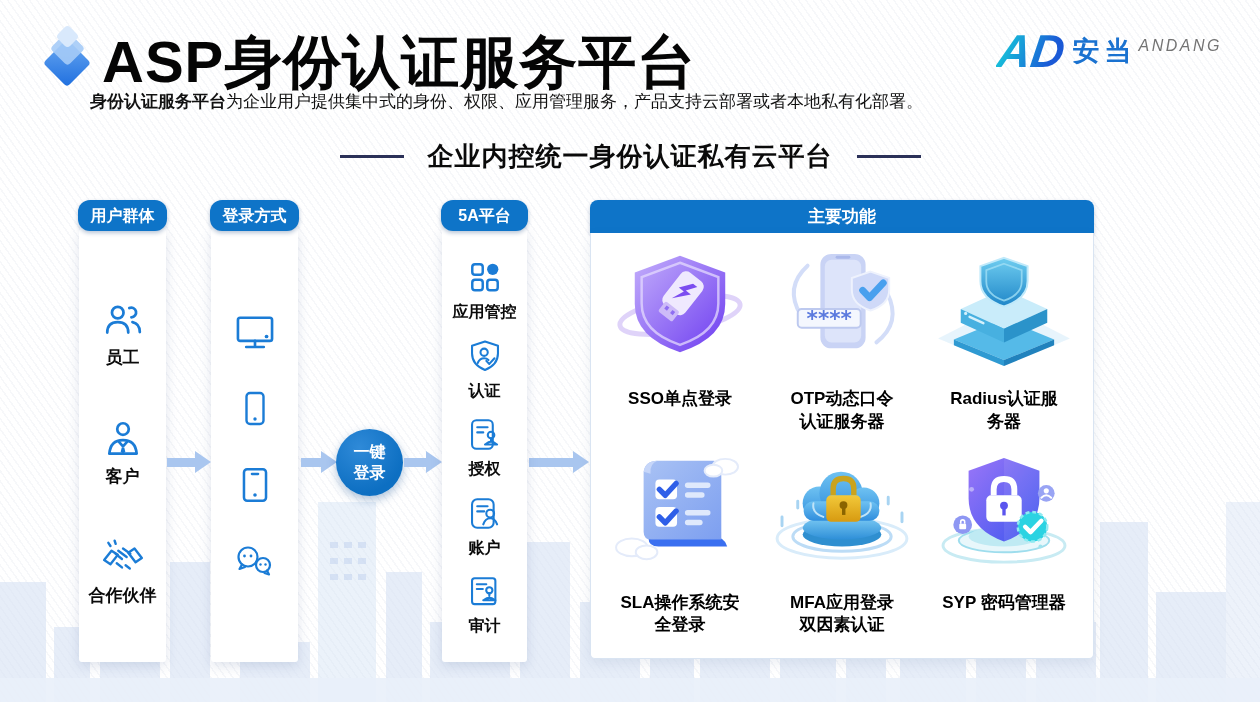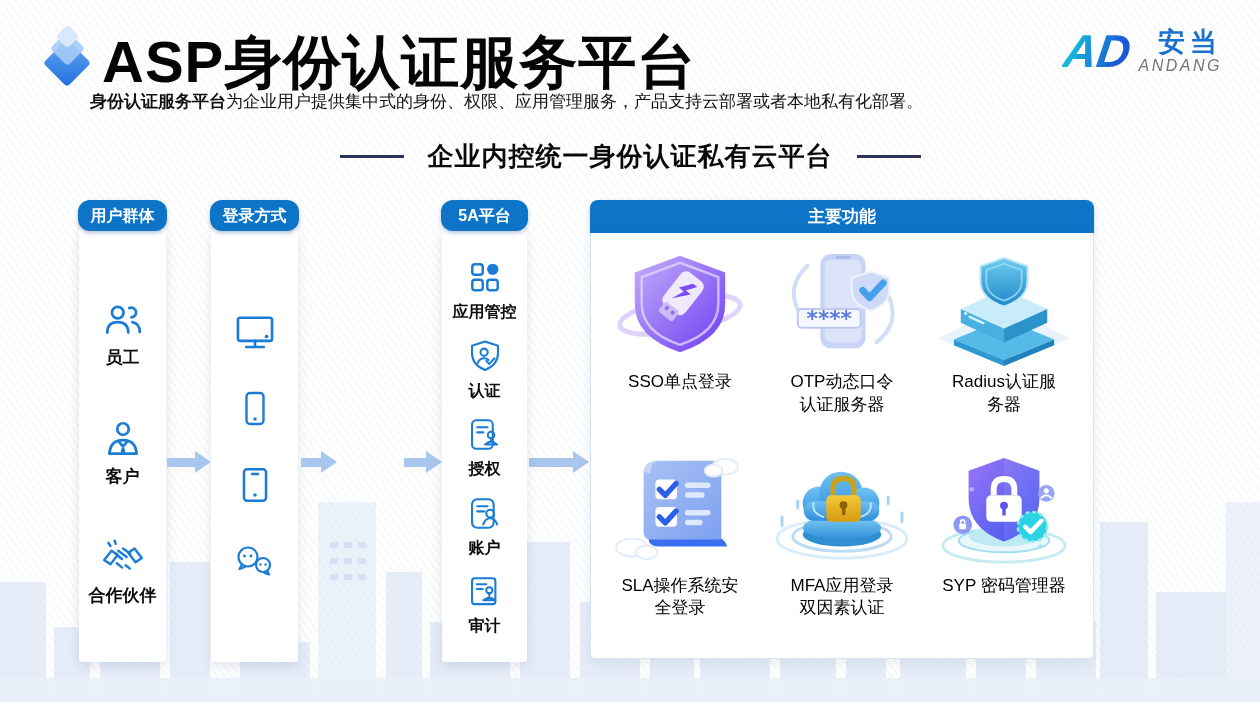--- a/index.html
+++ b/index.html
@@ -14,21 +14,21 @@
   
   .logo-diamond{position:absolute;left:42px;top:26px;width:56px;height:58px}
   .dm{position:absolute;transform:rotate(45deg);border-radius:4px;display:block}
   .dm1{width:34px;height:34px;left:8px;top:20px;background:linear-gradient(135deg,#6aa9f2,#1f6fdf)}
   .dm2{width:25px;height:25px;left:13px;top:10px;background:#a5cbf7;opacity:.9}
   .dm3{width:17px;height:17px;left:17px;top:2px;background:#d9e9fc}
   .title{position:absolute;left:102px;top:24px;font-size:58px;font-weight:bold;letter-spacing:1px;color:#050505}
   .brand{position:absolute;right:38px;top:28px;display:flex;align-items:center;gap:8px}
   .monogram{font-size:46px;font-weight:900;font-style:italic;line-height:1;transform:skewX(-8deg);
         background:linear-gradient(105deg,#16c9da 5%,#1a59d6 80%);-webkit-background-clip:text;background-clip:text;color:transparent}
-  .brand-col{display:flex;flex-direction:column;align-items:flex-end;gap:2px}
+  .brand-col{display:flex;flex-direction:row;align-items:flex-start;gap:2px}
   .brand-cn{font-size:27px;font-weight:bold;color:#1a72d0;letter-spacing:5px;line-height:1}
   .brand-en{font-size:16px;font-style:italic;font-weight:normal;color:#737373;letter-spacing:2.5px;line-height:1}
   .subtitle{position:absolute;left:90px;top:90px;font-size:17px;color:#111}
   .subtitle b{font-weight:bold}
 
   
   .section-heading{position:absolute;left:0;top:139px;width:100%;display:flex;align-items:center;justify-content:center;gap:24px}
   .sh-line{width:64px;height:2.5px;background:#2b3158}
   .sh-text{font-size:26px;font-weight:bold;color:#0a0a0a;letter-spacing:1px}
 
@@ -66,21 +66,21 @@
   
   .panel{position:absolute;left:590px;top:200px;width:504px;height:459px}
   .panel-header{height:33px;line-height:33px;background:#0e74c8;border-radius:8px 8px 0 0;
         color:#fff;text-align:center;font-size:17px;font-weight:bold;box-shadow:0 2px 4px rgba(15,60,120,.25)}
   .panel-body{position:absolute;left:0;right:0;top:33px;bottom:0;background:#fff;
         border:1px solid #d9e4f2;border-top:none;border-radius:0 0 5px 5px;
         box-shadow:0 4px 12px rgba(60,90,140,.10);
         display:grid;grid-template-columns:1fr 1fr 1fr;grid-template-rows:1fr 1fr;padding:8px 8px 10px}
   .feature{display:flex;flex-direction:column;align-items:center;justify-content:flex-start;padding-top:6px}
   .feature .art{height:120px;display:flex;align-items:center;justify-content:center}
-  .feature .flabel{margin-top:4px;font-size:17px;font-weight:normal;text-align:center;
+  .feature .flabel{margin-top:21px;font-size:17px;font-weight:bold;text-align:center;
         white-space:pre-line;line-height:1.35;color:#000}
 </style>
 </head>
 <body>
 
 <div class="page">
   <div class="hatch"></div>
 
   <svg class="skyline" viewBox="0 0 1260 200" preserveAspectRatio="none">
     <g fill="#d7e3f4" opacity="0.62">
@@ -227,20 +227,22 @@
     </div>
 
     <div class="arrow arrow1">
         <span class="shaft"></span>
         <span class="head"></span>
       </div>
     <div class="arrow arrow2">
         <span class="shaft"></span>
         <span class="head"></span>
       </div>
+    <div class="one-click">一键
+登录</div>
     <div class="arrow arrow3">
         <span class="shaft"></span>
         <span class="head"></span>
       </div>
     <div class="arrow arrow4">
         <span class="shaft"></span>
         <span class="head"></span>
       </div>
 
     <div class="col col-5a">

